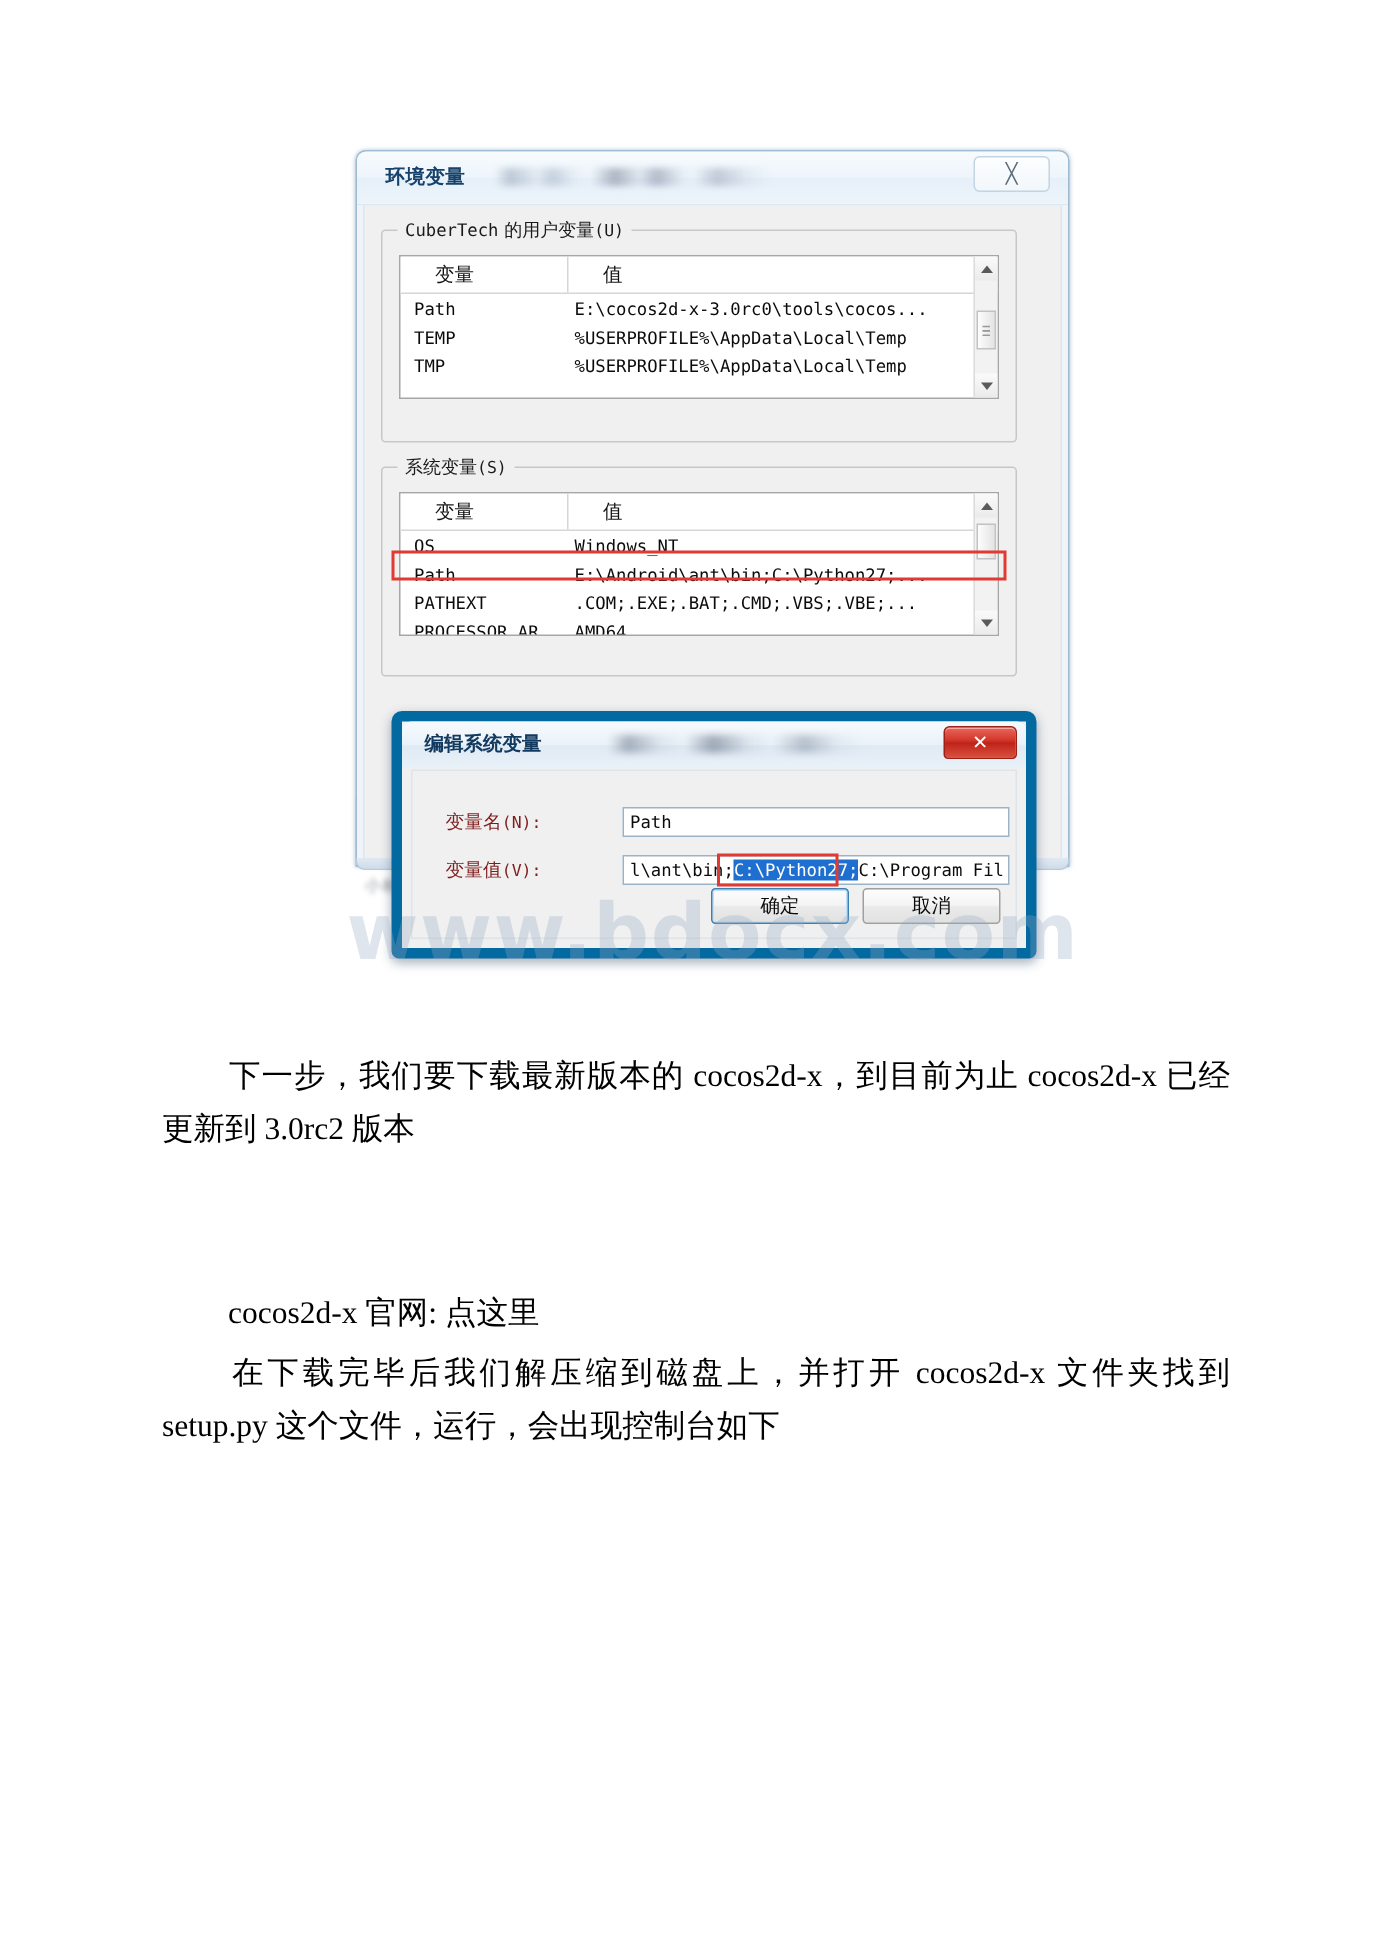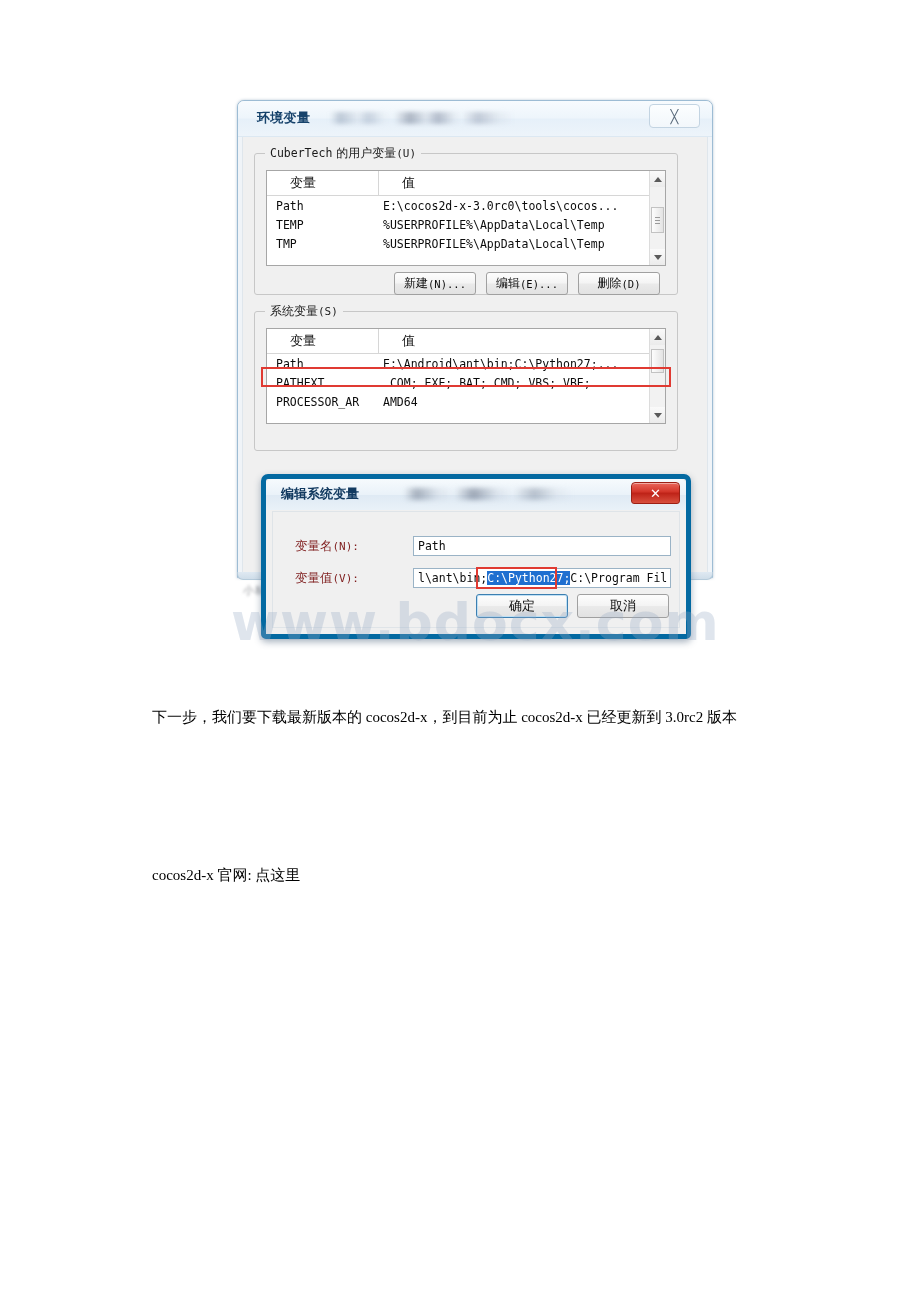--- a/index.html
+++ b/index.html
@@ -189,21 +189,21 @@
     box-sizing:border-box;
     pointer-events:none;
   }
 
   
   .win-inner{
     position:absolute;
     left:24px; top:374px;
     width:430px; height:165px;
     background:#f0f0f0;
-    border:5px solid #0369a1;
+    border:7px solid #0369a1;
     border-radius:7px 7px 5px 5px;
     box-shadow:0 3px 7px rgba(60,85,110,.45);
     box-sizing:border-box;
   }
   .inner-title{
     position:relative;
     height:31px;
     background:linear-gradient(to bottom,#f6fafd 0%,#eaf2f9 50%,#dfeaf4 52%,#e9f1f8 100%);
     border-radius:6px 6px 0 0;
   }
@@ -319,21 +319,21 @@
     white-space:nowrap;
     pointer-events:none;
   }
 
   
   .para{
     position:absolute;
     left:108px;
     width:712px;
     font-family:"Liberation Serif", serif;
-    font-size:15px;
+    font-size:21px;
     line-height:35px;
     color:#000;
     text-align:justify;
   }
   .para .ind{display:inline-block;width:44px;}
 </style>
 </head>
 <body>
 
 <div class="page">
@@ -385,47 +385,37 @@
               </div>
               <div class="thumb" style="top:36px;height:26px;">
                 <div class="grip"></div>
               </div>
               <div class="arr down">
                 <div class="tri down"></div>
               </div>
             </div>
           </div>
 
-          <div class="btnrow" style="left:139px;top:118px;">
-            <div class="wbtn">
-                <span>新建</span>
-                <span class="key">(N)...</span>
-              </div>
-            <div class="wbtn">
-                <span>编辑</span>
-                <span class="key">(E)...</span>
-              </div>
-            <div class="wbtn">
-                <span>删除</span>
-                <span class="key">(D)</span>
-              </div>
-          </div>
         </div>
 
         <div class="group" style="left:11px;top:174px;width:424px;height:140px;">
           <div class="group-label">
             <span>系统变量</span><span class="key">(S)</span>
           </div>
 
           <div class="listbox" style="left:11px;top:16px;width:400px;height:96px;">
             <div class="lv-head">
               <div class="col c1">变量</div>
               <div class="col c2">值</div>
             </div>
 
+            <div class="lv-row">
+              <div class="c1">OS</div>
+              <div class="c2">Windows_NT</div>
+            </div>
             <div class="lv-row">
               <div class="c1">Path</div>
               <div class="c2">E:\Android\ant\bin;C:\Python27;...</div>
             </div>
             <div class="lv-row">
               <div class="c1">PATHEXT</div>
               <div class="c2">.COM;.EXE;.BAT;.CMD;.VBS;.VBE;...</div>
             </div>
             <div class="lv-row">
               <div class="c1">PROCESSOR_AR</div>
@@ -490,14 +480,17 @@
   </div>
 
   <div class="para" style="top:700px;">
     <span class="ind"></span><span>下一步，我们要下载最新版本的 cocos2d-x，到目前为止 cocos2d-x 已经更新到 3.0rc2 版本</span>
   </div>
 
   <div class="para" style="top:858px;">
     <span class="ind"></span><span>cocos2d-x 官网: 点这里</span>
   </div>
 
+  <div class="para" style="top:898px;">
+    <span class="ind"></span><span>在下载完毕后我们解压缩到磁盘上，并打开 cocos2d-x 文件夹找到 setup.py 这个文件，运行，会出现控制台如下</span>
+  </div>
 
 </div>
 
 </body></html>

